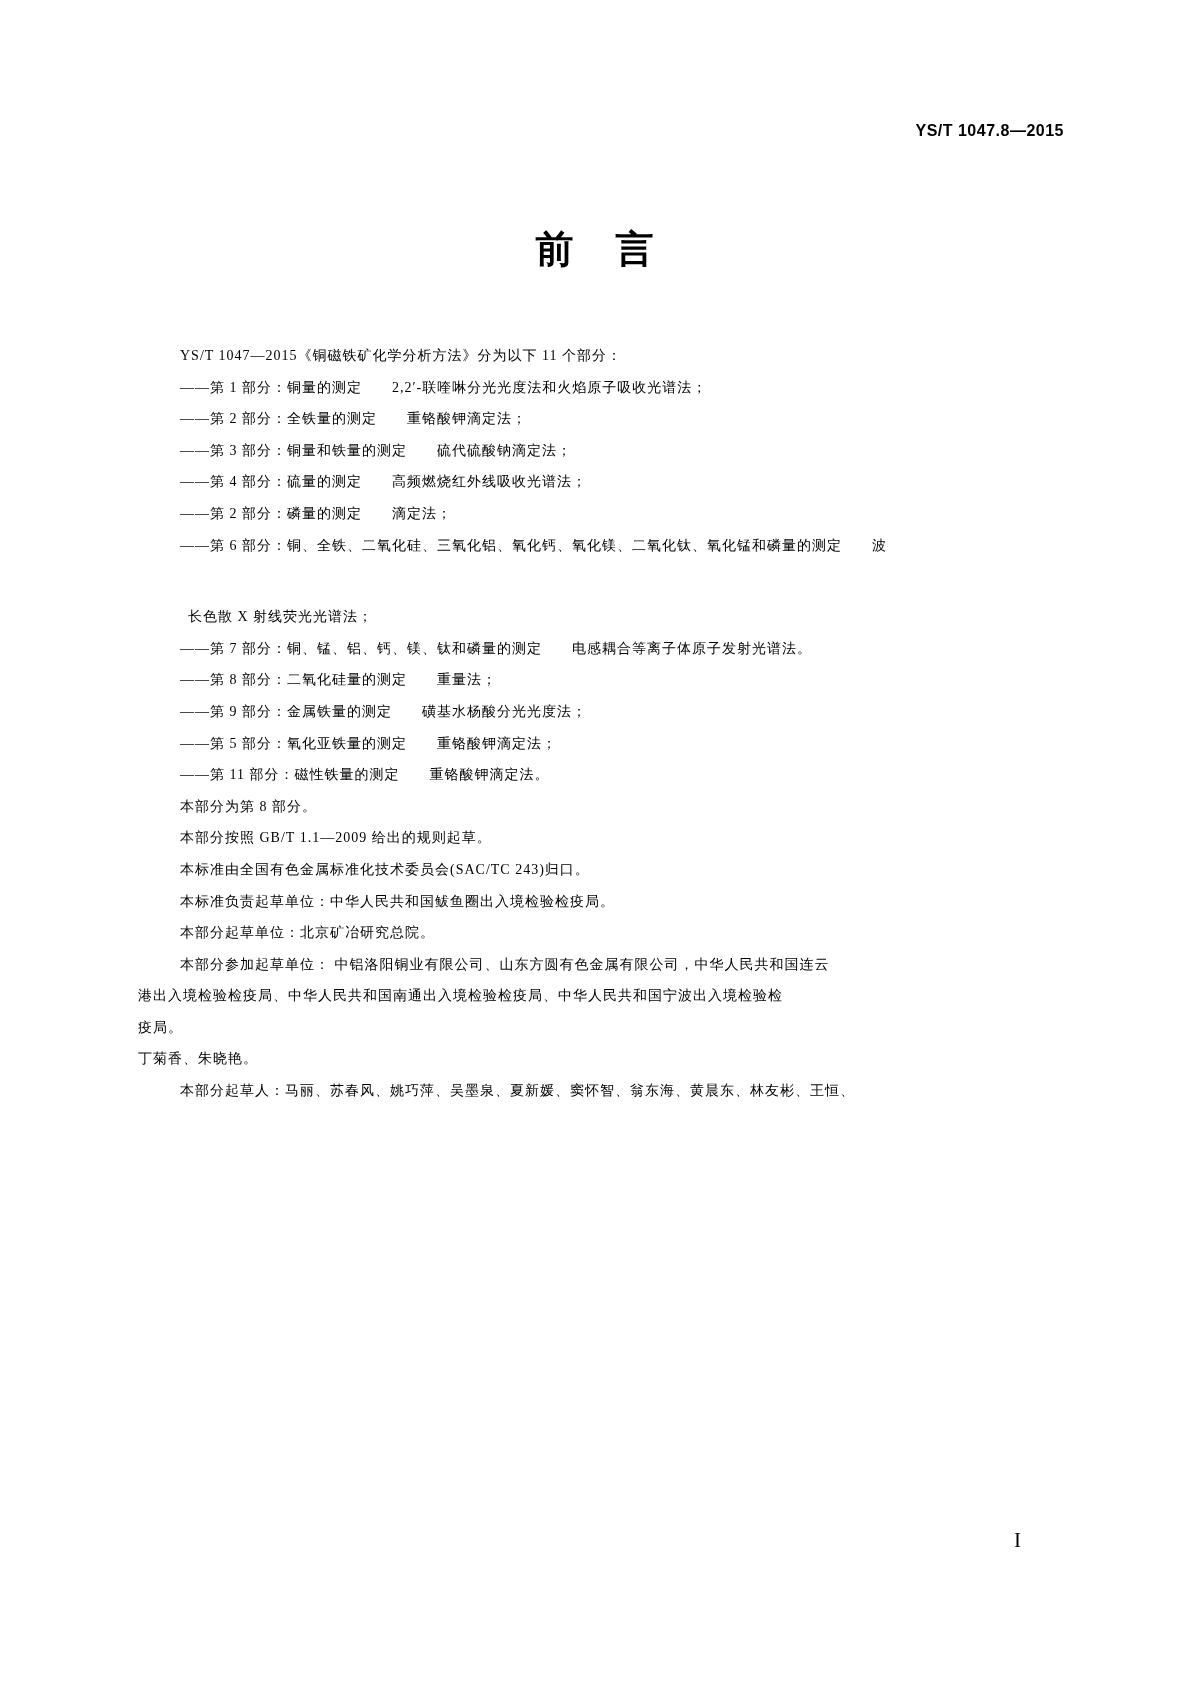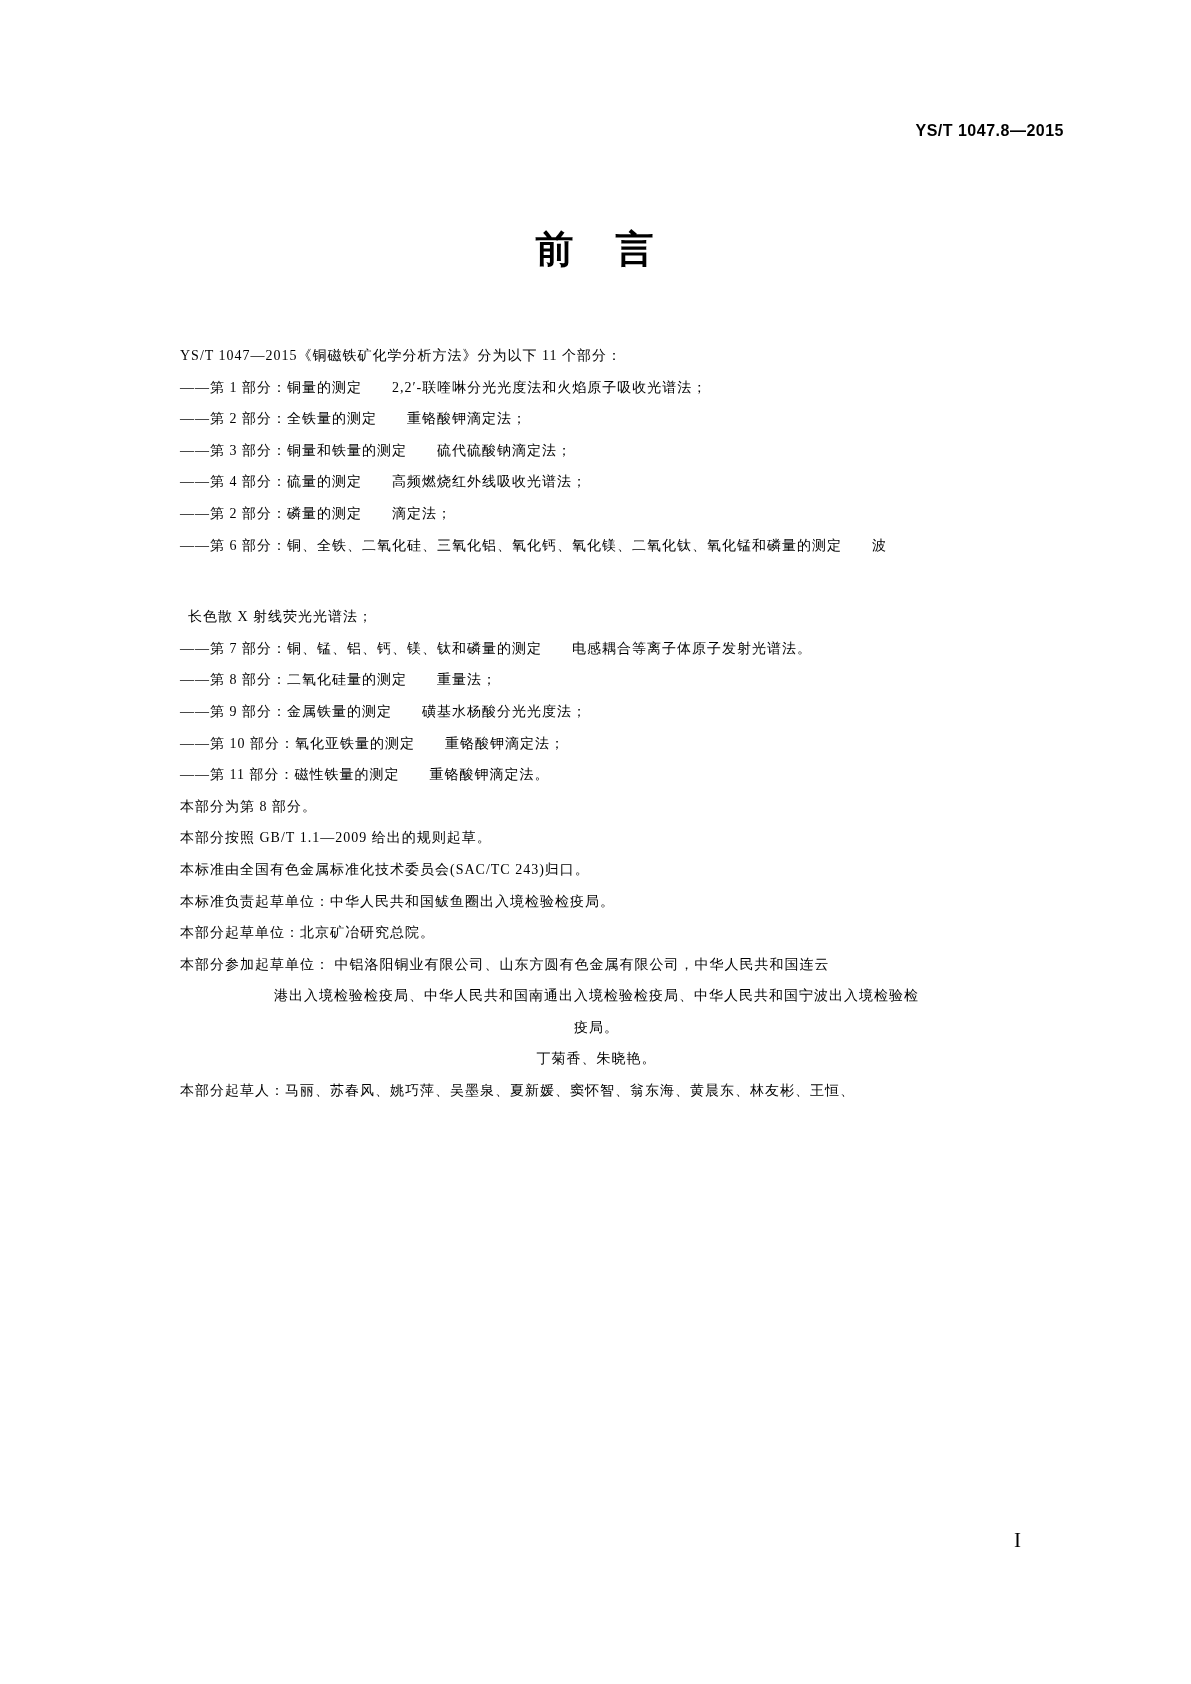--- a/index.html
+++ b/index.html
@@ -40,21 +40,21 @@
     font-size:14px;
     letter-spacing:1px;
   }
   .line{
     height:31.6px;
     line-height:31.6px;
     white-space:nowrap;
   }
   .line.para{padding-left:42px;}
   .line.hang{padding-left:50px;margin-top:40px;}
-  .line.flush{padding-left:0;text-align:center;}
+  .line.flush{padding-left:0;}
   .page-number{
     position:absolute;
     top:1528px;left:1014px;
     font-size:21px;
     font-family:"Liberation Serif","DejaVu Serif",serif;
   }
 </style>
 </head>
 <body>
 
@@ -69,21 +69,21 @@
     <div class="line para">——第 1 部分：铜量的测定　　2,2′-联喹啉分光光度法和火焰原子吸收光谱法；</div>
     <div class="line para">——第 2 部分：全铁量的测定　　重铬酸钾滴定法；</div>
     <div class="line para">——第 3 部分：铜量和铁量的测定　　硫代硫酸钠滴定法；</div>
     <div class="line para">——第 4 部分：硫量的测定　　高频燃烧红外线吸收光谱法；</div>
     <div class="line para">——第 2 部分：磷量的测定　　滴定法；</div>
     <div class="line para">——第 6 部分：铜、全铁、二氧化硅、三氧化铝、氧化钙、氧化镁、二氧化钛、氧化锰和磷量的测定　　波</div>
     <div class="line hang">长色散 X 射线荧光光谱法；</div>
     <div class="line para">——第 7 部分：铜、锰、铝、钙、镁、钛和磷量的测定　　电感耦合等离子体原子发射光谱法。</div>
     <div class="line para">——第 8 部分：二氧化硅量的测定　　重量法；</div>
     <div class="line para">——第 9 部分：金属铁量的测定　　磺基水杨酸分光光度法；</div>
-    <div class="line para">——第 10 部分：氧化亚铁量的测定　　重铬酸钾滴定法；</div>
+    <div class="line para">——第 5 部分：氧化亚铁量的测定　　重铬酸钾滴定法；</div>
     <div class="line para">——第 11 部分：磁性铁量的测定　　重铬酸钾滴定法。</div>
     <div class="line para">本部分为第 8 部分。</div>
     <div class="line para">本部分按照 GB/T 1.1—2009 给出的规则起草。</div>
     <div class="line para">本标准由全国有色金属标准化技术委员会(SAC/TC 243)归口。</div>
     <div class="line para">本标准负责起草单位：中华人民共和国鲅鱼圈出入境检验检疫局。</div>
     <div class="line para">本部分起草单位：北京矿冶研究总院。</div>
     <div class="line para">本部分参加起草单位： 中铝洛阳铜业有限公司、山东方圆有色金属有限公司，中华人民共和国连云</div>
     <div class="line flush">港出入境检验检疫局、中华人民共和国南通出入境检验检疫局、中华人民共和国宁波出入境检验检</div>
     <div class="line flush">疫局。</div>
     <div class="line flush">丁菊香、朱晓艳。</div>

